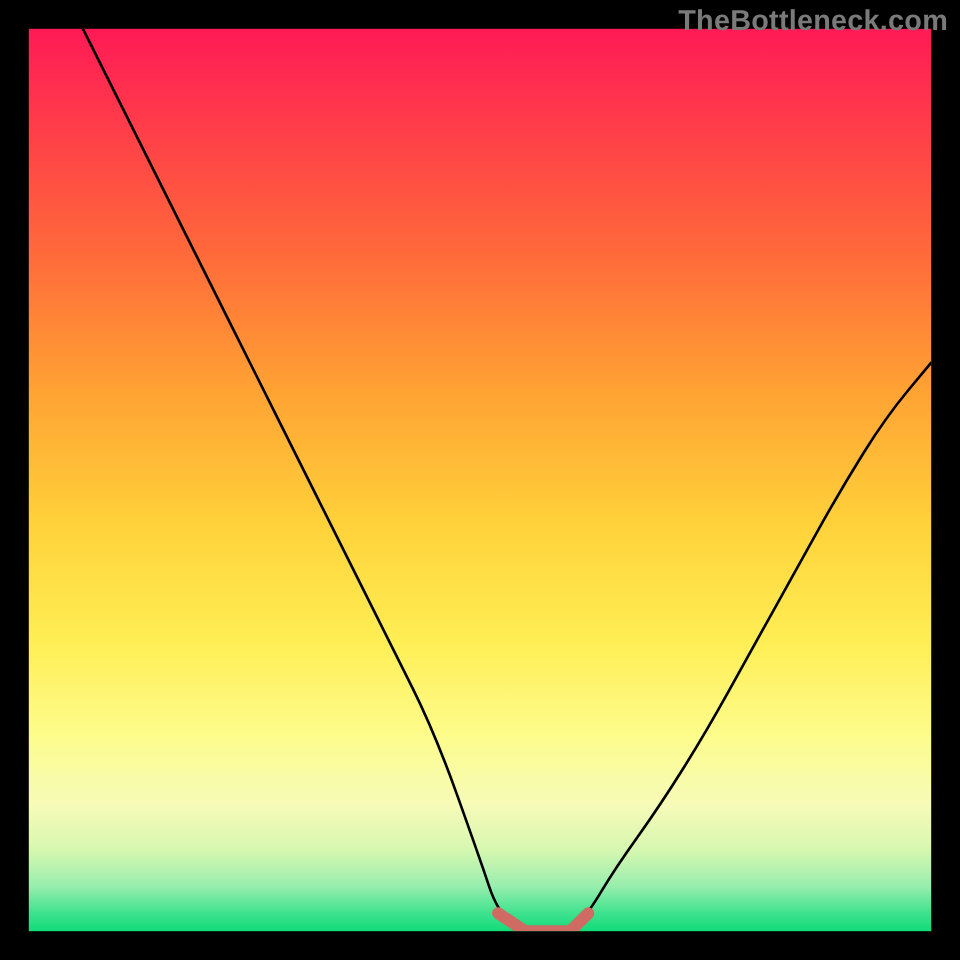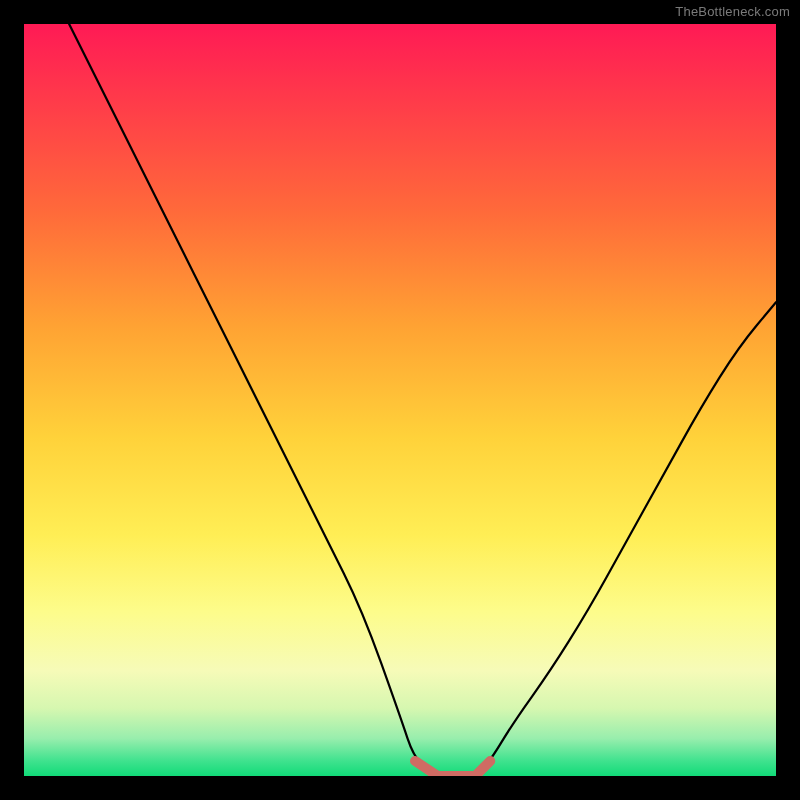--- a/index.html
+++ b/index.html
@@ -45,22 +45,22 @@
     left: 0;
     top: 0;
     width: 752px;
     height: 752px;
   }
   .watermark {
     position: absolute;
     top: 4px;
     right: 10px;
     color: #7a7a7a;
-    font-size: 13px;
-    font-weight: 400;
+    font-size: 24px;
+    font-weight: 700;
     letter-spacing: 0.2px;
     user-select: none;
   }
 </style>
 </head>
 <body>
 
 <div class="frame">
 
   <div class="plot">

